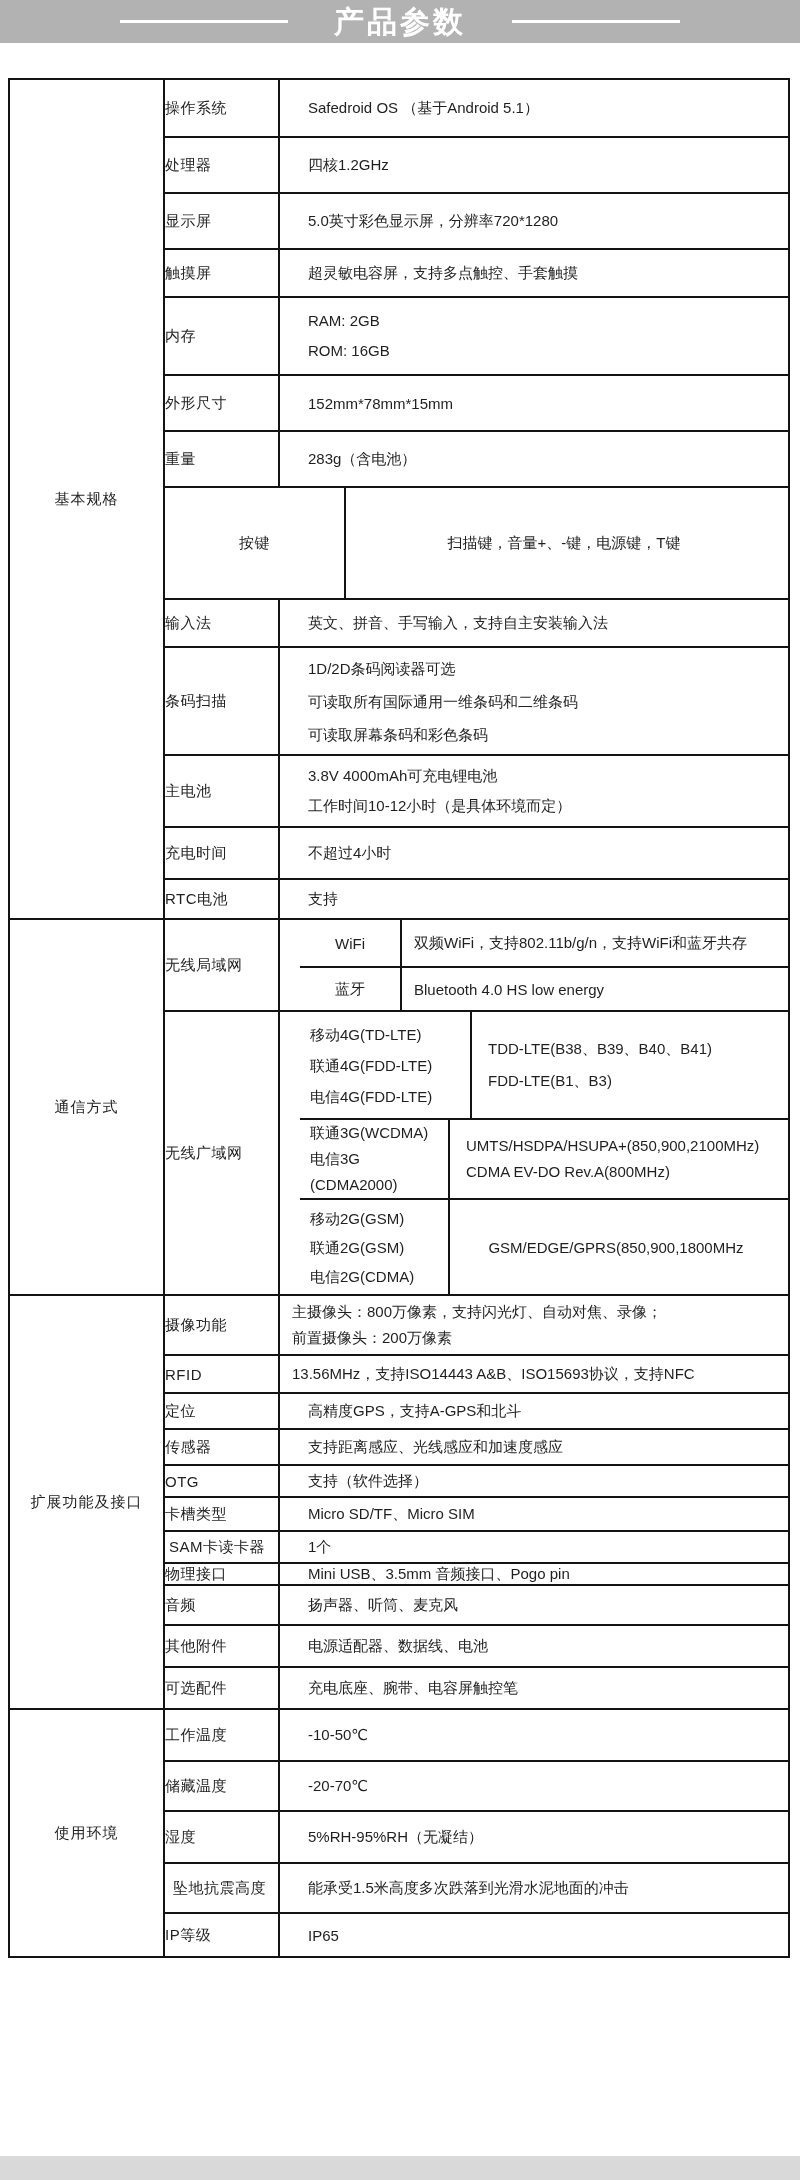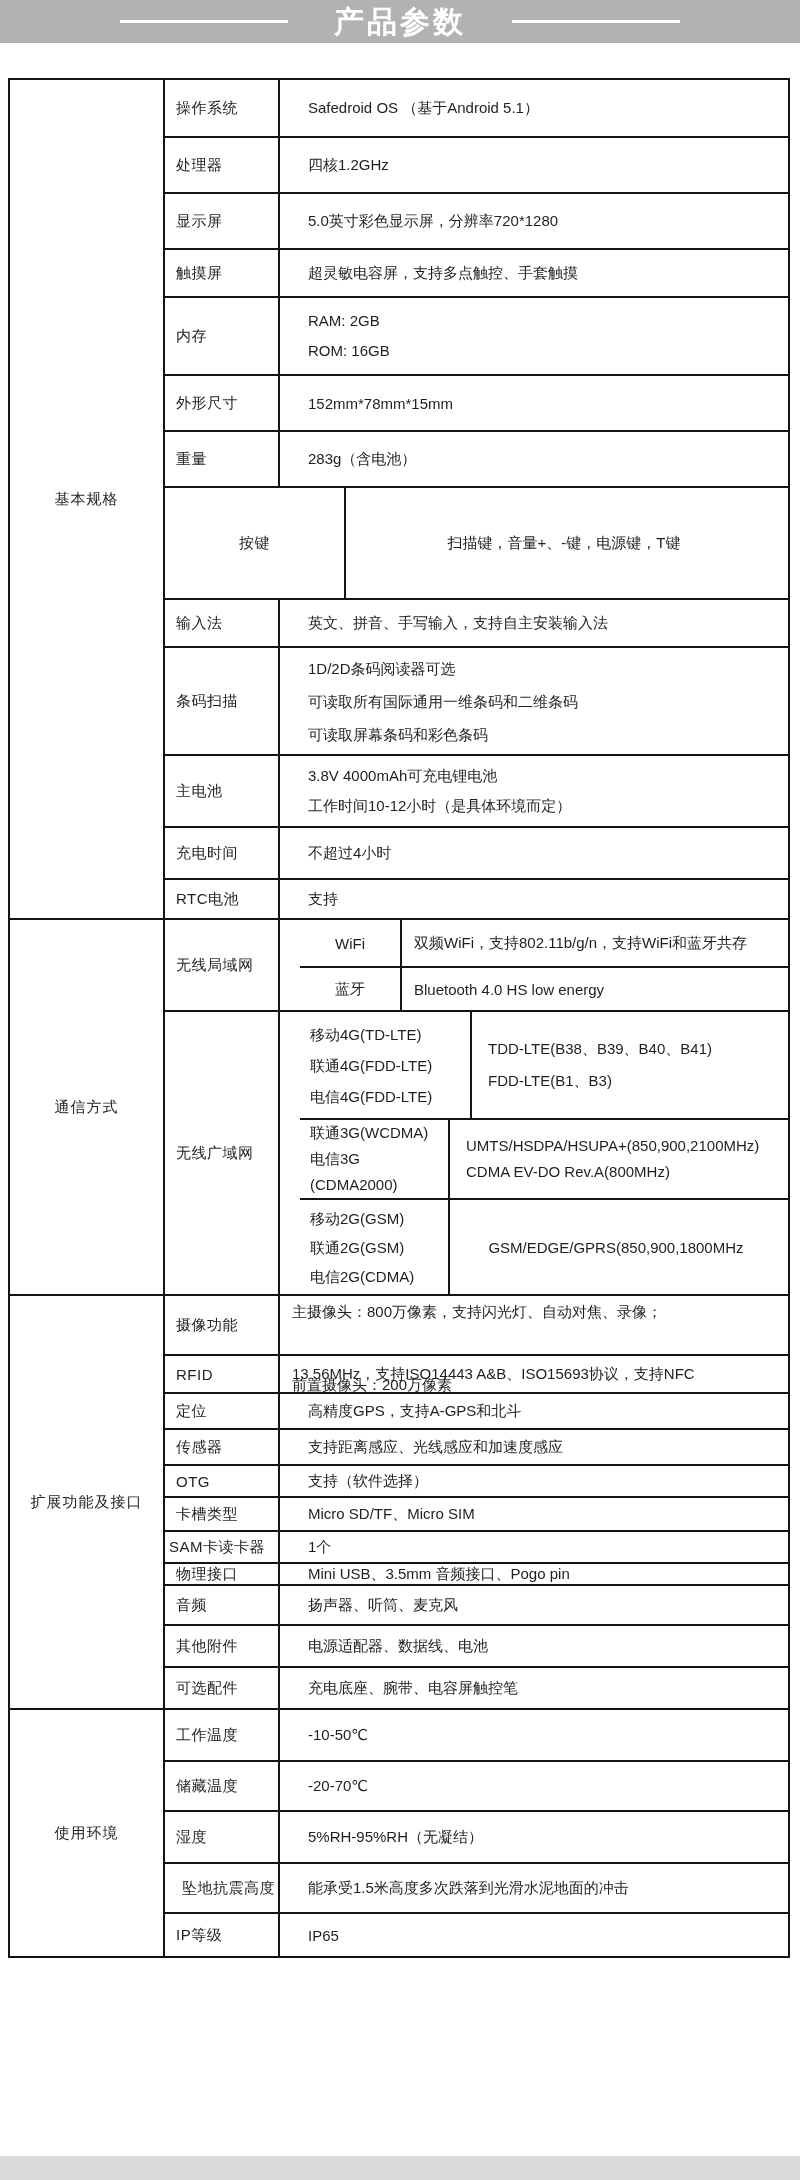--- a/index.html
+++ b/index.html
@@ -29,29 +29,29 @@
   .group-cell{
     width:155px;flex:0 0 155px;box-sizing:border-box;border-right:2px solid #141414;
     display:flex;align-items:center;justify-content:center;text-align:center;
     letter-spacing:1px;
   }
   .rows{flex:1;display:flex;flex-direction:column;min-width:0;}
   .row{display:flex;border-top:2px solid #141414;box-sizing:border-box;}
   .row:first-child{border-top:none;}
   .label-cell{
     width:115px;flex:0 0 115px;box-sizing:border-box;border-right:2px solid #141414;
-    display:flex;align-items:center;padding-left:11px;letter-spacing:0.5px;
+    display:flex;align-items:center;letter-spacing:0.5px;
   }
   .value-cell{
     flex:1;min-width:0;box-sizing:border-box;display:flex;flex-direction:column;
     justify-content:center;padding-left:28px;padding-right:6px;
   }
   .value-cell .line{line-height:30px;}
   .lines-tall .line{line-height:33px;}
-  .lines-cam .line{line-height:26px;margin-top:47px;}
+  .lines-cam .line{line-height:26px;}
   
   .row-keys .label-cell{flex:0 0 181px;width:181px;justify-content:center;padding-left:0;}
   .row-keys .value-cell{align-items:center;padding-left:0;text-align:center;}
   
   .subrows{flex:1;display:flex;flex-direction:column;min-width:0;margin-left:20px;}
   .subrow{display:flex;border-top:2px solid #141414;box-sizing:border-box;}
   .subrow:first-child{border-top:none;}
   .sub-cell{
     box-sizing:border-box;border-right:2px solid #141414;display:flex;
     flex-direction:column;justify-content:center;
@@ -266,21 +266,21 @@
       </div>
       <div class="row" style="height:50px">
         <div class="label-cell">储藏温度</div>
         <div class="value-cell">-20-70℃</div>
       </div>
       <div class="row" style="height:52px">
         <div class="label-cell">湿度</div>
         <div class="value-cell">5%RH-95%RH（无凝结）</div>
       </div>
       <div class="row" style="height:50px">
-        <div class="label-cell" style="padding-left:17px">坠地抗震高度</div>
+        <div class="label-cell" style="padding-left:8px">坠地抗震高度</div>
         <div class="value-cell">能承受1.5米高度多次跌落到光滑水泥地面的冲击</div>
       </div>
       <div class="row" style="height:44px">
         <div class="label-cell">IP等级</div>
         <div class="value-cell">IP65</div>
       </div>
     </div>
   </div>
 
 </div>

